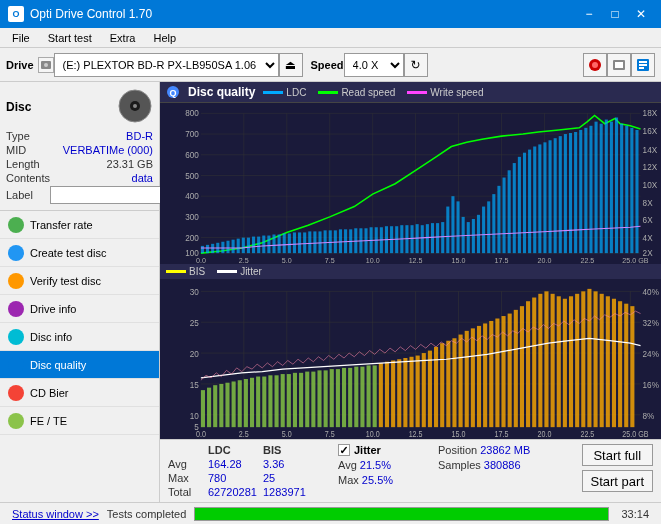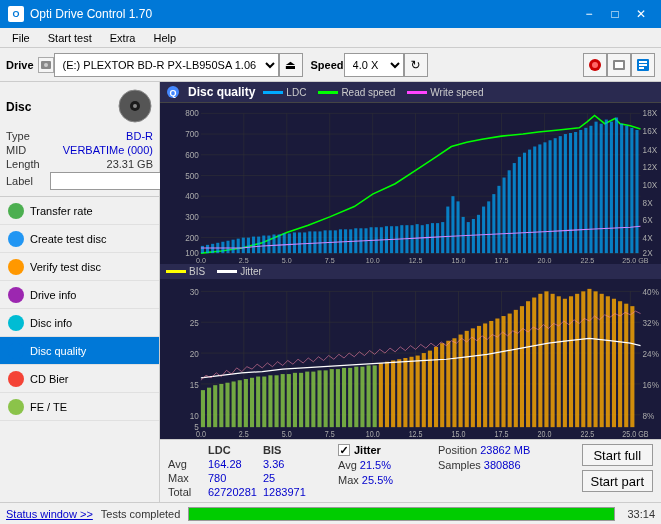--- a/index.html
+++ b/index.html
@@ -46,21 +46,21 @@
     .nav-item-icon { width: 16px; height: 16px; border-radius: 50%; display: flex; align-items: center; justify-content: center; font-size: 9px; }
     .legend { display: flex; gap: 12px; align-items: center; }
     .legend-item { display: flex; align-items: center; gap: 3px; font-size: 10px; color: #ccc; }
 
     
     .stats-area { background: #f0f0f0; border-top: 1px solid #ccc; padding: 4px 8px; display: flex; align-items: flex-start; gap: 20px; }
     .action-btns { display: flex; flex-direction: column; gap: 4px; margin-left: auto; }
     .action-btn { height: 22px; padding: 0 8px; border: 1px solid #999; background: #f5f5f5; cursor: pointer; font-size: 13px; white-space: nowrap; }
 
     
-    .statusbar { background: #f0f0f0; height: 22px; display: flex; align-items: center; border-top: 1px solid #ccc; padding: 0 6px; gap: 8px; }
+    .statusbar { background: #f0f0f0; height: 22px; display: flex; align-items: center; border-top: 1px solid #ccc; padding: 0 12px; gap: 8px; }
     .status-text { font-size: 11px; color: #333; }
     .progress-bar { flex: 1; height: 14px; border: 1px solid #999; background: white; overflow: hidden; }
     .progress-fill { height: 100%; background: #00cc00; }
     .status-time { font-size: 11px; color: #333; margin-left: 4px; }
     .status-window-btn { font-size: 11px; color: #0000cc; text-decoration: underline; cursor: pointer; }
 
     .right-panel { flex: 1; display: flex; flex-direction: column; overflow: hidden; }
     .chart-header-row { background: #2a2a50; display: flex; align-items: center; gap: 8px; padding: 3px 6px; border-bottom: 1px solid #444; }
     .legend-color { width: 20px; height: 3px; display: inline-block; }
 
@@ -158,20 +158,24 @@
         <span class="disc-key">Type</span>
         <span class="disc-val">BD-R</span>
       </div>
       <div class="disc-row">
         <span class="disc-key">MID</span>
         <span class="disc-val">VERBATIMe (000)</span>
       </div>
       <div class="disc-row">
         <span class="disc-key">Length</span>
         <span class="disc-val-black">23.31 GB</span>
+      </div>
+      <div class="disc-row">
+        <span class="disc-key">Contents</span>
+        <span class="disc-val">data</span>
       </div>
       <div class="label-row">
         <span class="disc-key">Label</span>
         <input class="label-input" type="text" value="" style="">
         <div class="label-btn">⚙</div>
       </div>
     </div>
 
     <div class="nav-items">
       <div class="nav-item">

